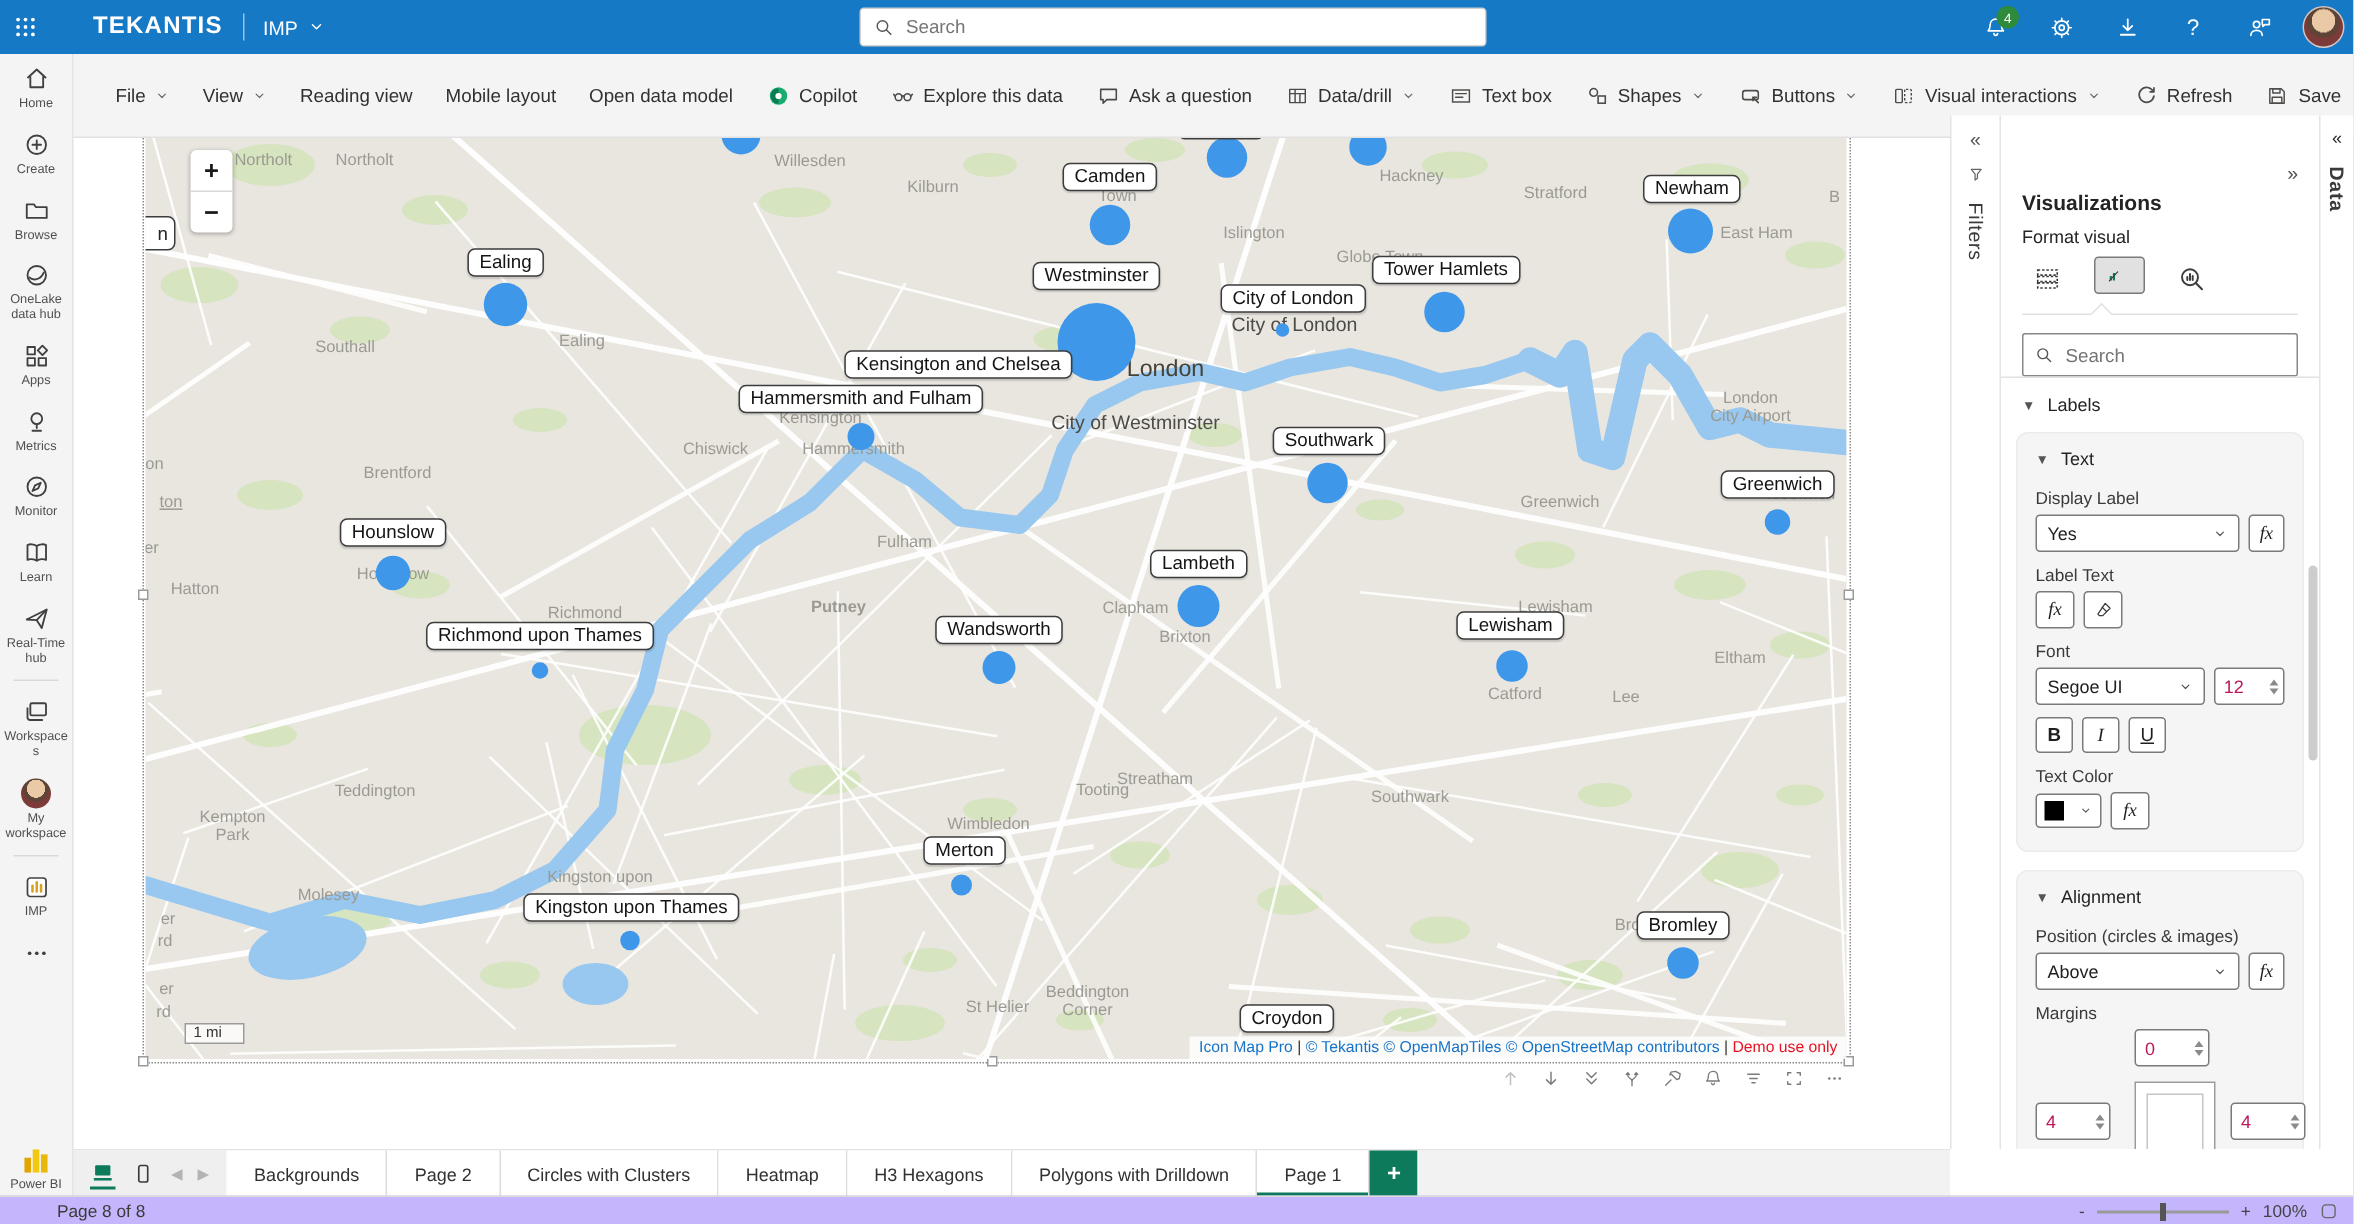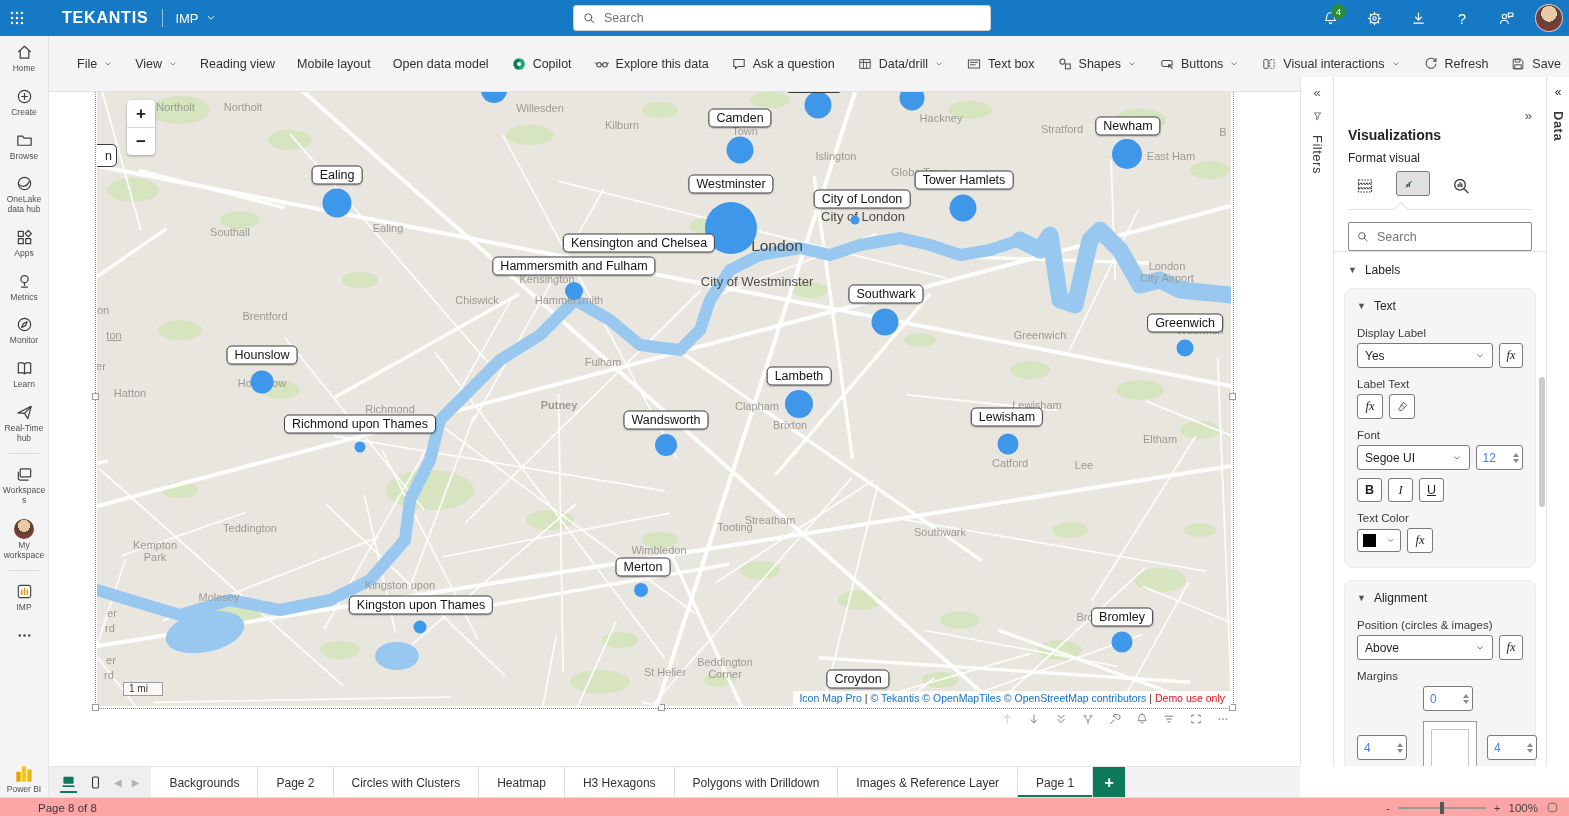--- a/index.html
+++ b/index.html
@@ -116,21 +116,21 @@
   .sel{height:25px;background:#fff;border:1px solid #7a7a78;border-radius:3px;display:flex;align-items:center;
        justify-content:space-between;padding:0 7px;font-size:12px;color:#201f1e;cursor:pointer;box-sizing:border-box;}
   .sel .ic{width:10px;height:10px;color:#555;}
   .btn-sm{width:26px;height:25px;background:#fff;border:1px solid #7a7a78;border-radius:3px;display:flex;align-items:center;
           justify-content:center;cursor:pointer;box-sizing:border-box;}
   .fx{font-family:"Liberation Serif",serif;font-style:italic;font-size:12.5px;color:#201f1e;}
   .btn-sm .ic{width:13px;height:13px;color:#3b3a39;}
   .biu{width:25px;height:24px;background:#fff;border:1px solid #7a7a78;border-radius:3px;display:flex;align-items:center;
        justify-content:center;font-size:12.5px;cursor:pointer;box-sizing:border-box;color:#201f1e;}
   .spin{display:flex;height:25px;background:#fff;border:1px solid #7a7a78;border-radius:3px;box-sizing:border-box;}
-  .spin .val{flex:1;display:flex;align-items:center;padding:0 6px;font-size:12px;color:#3b82f6;}
+  .spin .val{flex:1;display:flex;align-items:center;padding:0 6px;font-size:12px;color:#be185d;}
   .spin .arrows{width:13px;display:flex;flex-direction:column;align-items:center;justify-content:center;gap:2px;}
   .tri{width:0;height:0;border-left:3px solid transparent;border-right:3px solid transparent;}
   .tri.up{border-bottom:4px solid #8a8a8a;}
   .tri.dn{border-top:4px solid #8a8a8a;}
   .swatch{width:44px;height:23px;background:#fff;border:1px solid #7a7a78;border-radius:3px;display:flex;align-items:center;
           justify-content:space-between;padding:0 5px;cursor:pointer;box-sizing:border-box;}
   .swatch .chip{width:13px;height:13px;background:#000;}
   .swatch .ic{width:9px;height:9px;color:#555;}
   .margins-wrap{position:relative;width:180px;height:126px;margin-top:4px;}
   .mframe{position:absolute;left:66px;top:35px;width:52px;height:52px;border:1px solid #9a9a9a;background:#fff;}
@@ -143,21 +143,21 @@
   .viewsw{display:flex;align-items:center;gap:10px;background:#efefef;padding:0 12px;}
   .viewsw .ic{width:17px;height:17px;cursor:pointer;}
   .viewsw .nav-arrow{font-size:10px;color:#b5b3b1;}
   .vs-desktop{border-bottom:2px solid #0e7a5c;padding-bottom:1px;}
   .tab{display:flex;align-items:center;padding:0 18px;font-size:12px;color:#323130;background:#fff;
        border-right:1px solid #dcdcdc;cursor:pointer;white-space:nowrap;}
   .tab.act{box-shadow:inset 0 -3px #0e7a5c;}
   .tab-add{width:32px;background:#0e7a5c;color:#fff;display:flex;align-items:center;justify-content:center;
            font-size:16px;font-weight:bold;cursor:pointer;}
   .tabs-rest{flex:1;background:#f2f2f2;}
-  .statusbar{position:absolute;left:0;top:797px;width:1569px;height:19px;background:#fca5a5;border-top:1px solid #dcdcdc;
+  .statusbar{position:absolute;left:0;top:797px;width:1569px;height:19px;background:#c4b5fd;border-top:1px solid #dcdcdc;
              display:flex;align-items:center;z-index:26;font-size:11.5px;color:#3b3a39;gap:45px;}
   .statusbar .pagecount{margin-left:38px;}
   .zoomctl{margin-left:auto;display:flex;align-items:center;gap:8px;margin-right:10px;color:#444;}
   .zoomctl .track{position:relative;width:88px;height:2px;background:#9a9a9a;}
   .zoomctl .thumb{position:absolute;left:42px;top:-5px;width:4px;height:12px;background:#555;}
   .zoomctl .ic{width:13px;height:13px;color:#666;}
 </style>
 </head>
 <body>
 
@@ -832,21 +832,21 @@
         <span class="lnk">© OpenStreetMap contributors</span>
         <span> </span><span>|</span><span> </span>
         <span class="demo">Demo use only</span>
       </div>
     <div class="place " style="left: 66px; top: 6px; margin-top: 15px;">RAF Northolt</div>
         <div class="place " style="left: 146px; top: 21px;">Northolt</div>
         <div class="place " style="left: 443px; top: 22px;">Willesden</div>
         <div class="place " style="left: 525px; top: 39px;">Kilburn</div>
         <div class="place " style="left: 648px; top: 45px;">Town</div>
         <div class="place " style="left: 844px; top: 32px;">Hackney</div>
-        <div class="place " style="left: 965px; top: 43px;">Stratford</div>
+        <div class="place " style="left: 940px; top: 43px;">Stratford</div>
         <div class="place " style="left: 1074px; top: 70px;">East Ham</div>
         <div class="place " style="left: 1126px; top: 46px;">B</div>
         <div class="place " style="left: 739px; top: 70px;">Islington</div>
         <div class="place " style="left: 823px; top: 86px;">Globe Town</div>
         <div class="place " style="left: 133px; top: 146px;">Southall</div>
         <div class="place " style="left: 291px; top: 142px;">Ealing</div>
         <div class="place dk" style="left: 766px; top: 131px;">City of London</div>
         <div class="place lg" style="left: 680px; top: 160px;">London</div>
         <div class="place dk" style="left: 660px; top: 196px;">City of Westminster</div>
         <div class="place " style="left: 1070px; top: 186px;">London
@@ -1138,21 +1138,20 @@
       <span class="nav-arrow">◀</span>
       <span class="nav-arrow">▶</span>
     </div>
     <div id="tabs-host" style="display:flex;align-items:stretch;">
         <div class="tab">Backgrounds</div>
         <div class="tab">Page 2</div>
         <div class="tab">Circles with Clusters</div>
         <div class="tab">Heatmap</div>
         <div class="tab">H3 Hexagons</div>
         <div class="tab">Polygons with Drilldown</div>
-        <div class="tab">Images &amp; Reference Layer</div>
         <div class="tab act">Page 1</div>
       </div>
     <div class="tab-add">+</div>
     <div class="tabs-rest"></div>
   </div>
 
   <div class="statusbar">
     <span class="pagecount">Page 8 of 8</span>
     <div class="zoomctl">
       <span>-</span>

